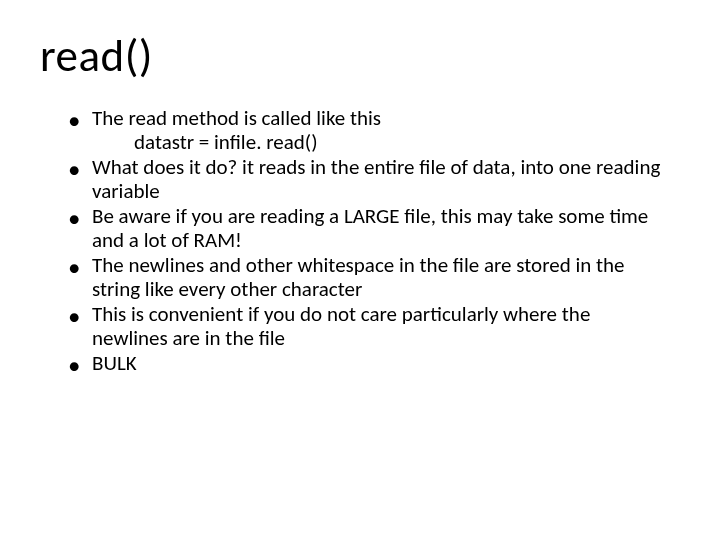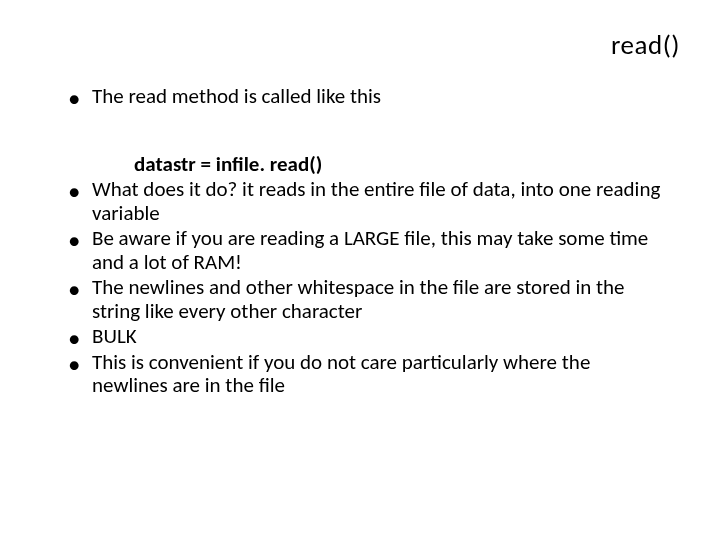--- a/index.html
+++ b/index.html
@@ -13,22 +13,22 @@
     overflow: hidden;
   }
   .slide {
     box-sizing: border-box;
     width: 720px;
     height: 540px;
     padding: 20px 40px 40px 40px;
     position: relative;
   }
   .title {
-    text-align: right;
-    font-size: 27px;
+    text-align: left;
+    font-size: 45px;
     font-weight: 400;
     margin: 8px 0 24px 0;
     letter-spacing: 0.5px;
   }
   ul.body {
     list-style: none;
     margin: 0;
     padding: 0 12px 0 28px;
     font-size: 21px;
     line-height: 1.12;
@@ -42,22 +42,21 @@
     content: "•";
     position: absolute;
     left: 0;
     top: 0;
     font-size: 25px;
     line-height: 1.12;
   }
   .indent {
     display: block;
     padding-left: 42px;
-    font-weight: 700;
-    margin-top: 44px;
+    font-weight: 400;
   }
 </style>
 </head>
 <body>
 
 <div class="slide">
   <h1 class="title">read()</h1>
 
   <ul class="body">
     <li>
@@ -67,19 +66,19 @@
     <li>
       <span>What does it do?  it reads in the entire file of data, into one reading variable</span>
     </li>
     <li>
       <span>Be aware if you are reading a LARGE file, this may take some time and a lot of RAM!</span>
     </li>
     <li>
       <span>The newlines and other whitespace in the file are stored in the string like every other character</span>
     </li>
     <li>
-      <span>BULK</span>
+      <span>This is convenient if you do not care particularly where the newlines are in the file</span>
     </li>
     <li>
-      <span>This is convenient if you do not care particularly where the newlines are in the file</span>
+      <span>BULK</span>
     </li>
   </ul>
 </div>
 
 </body></html>

